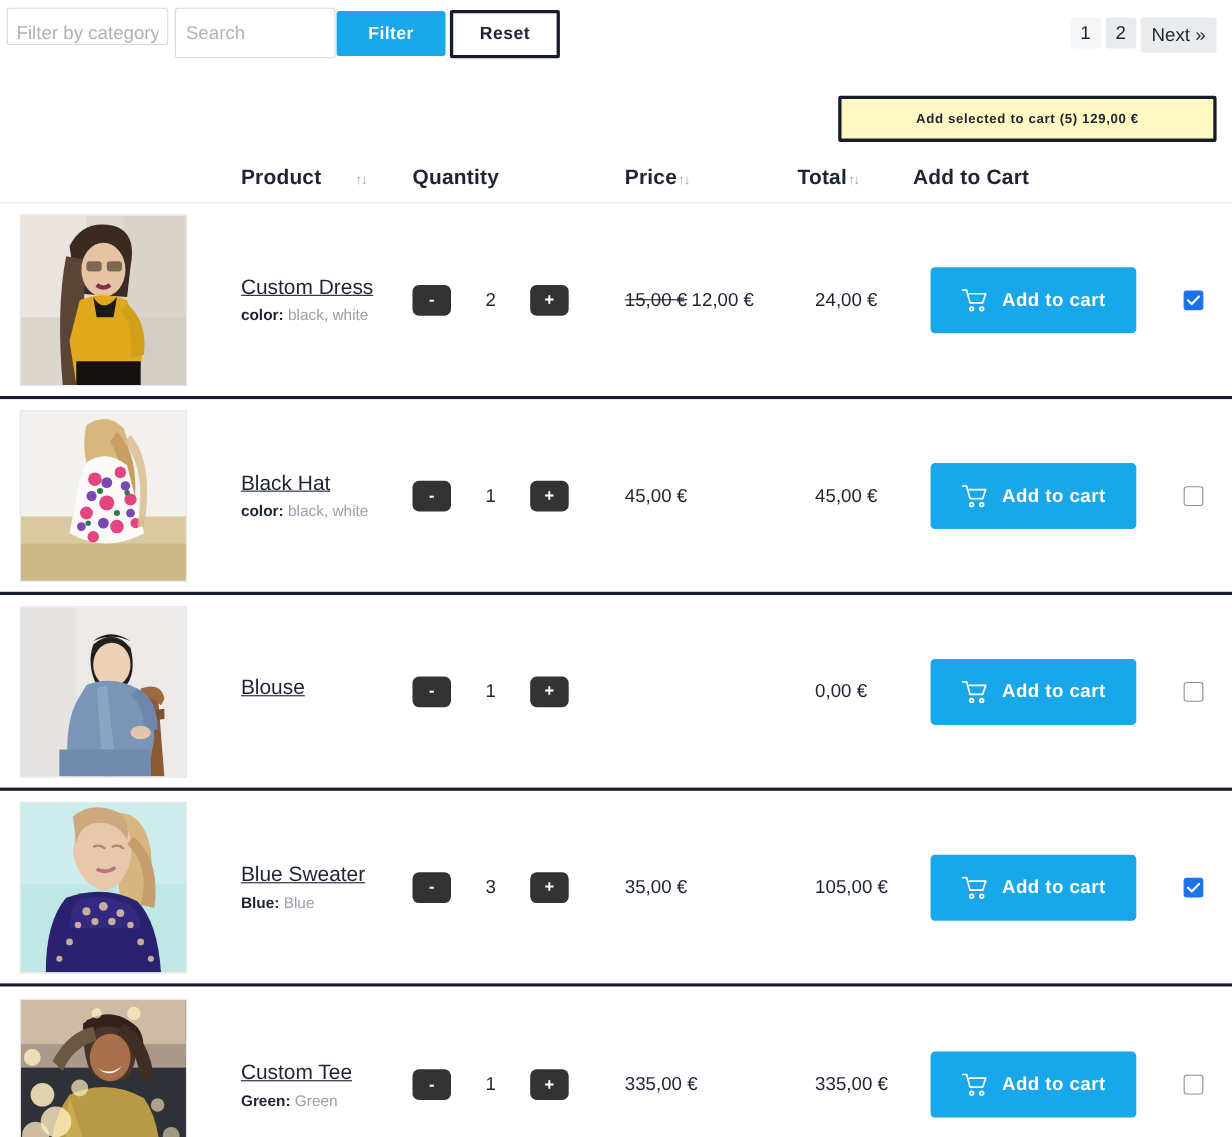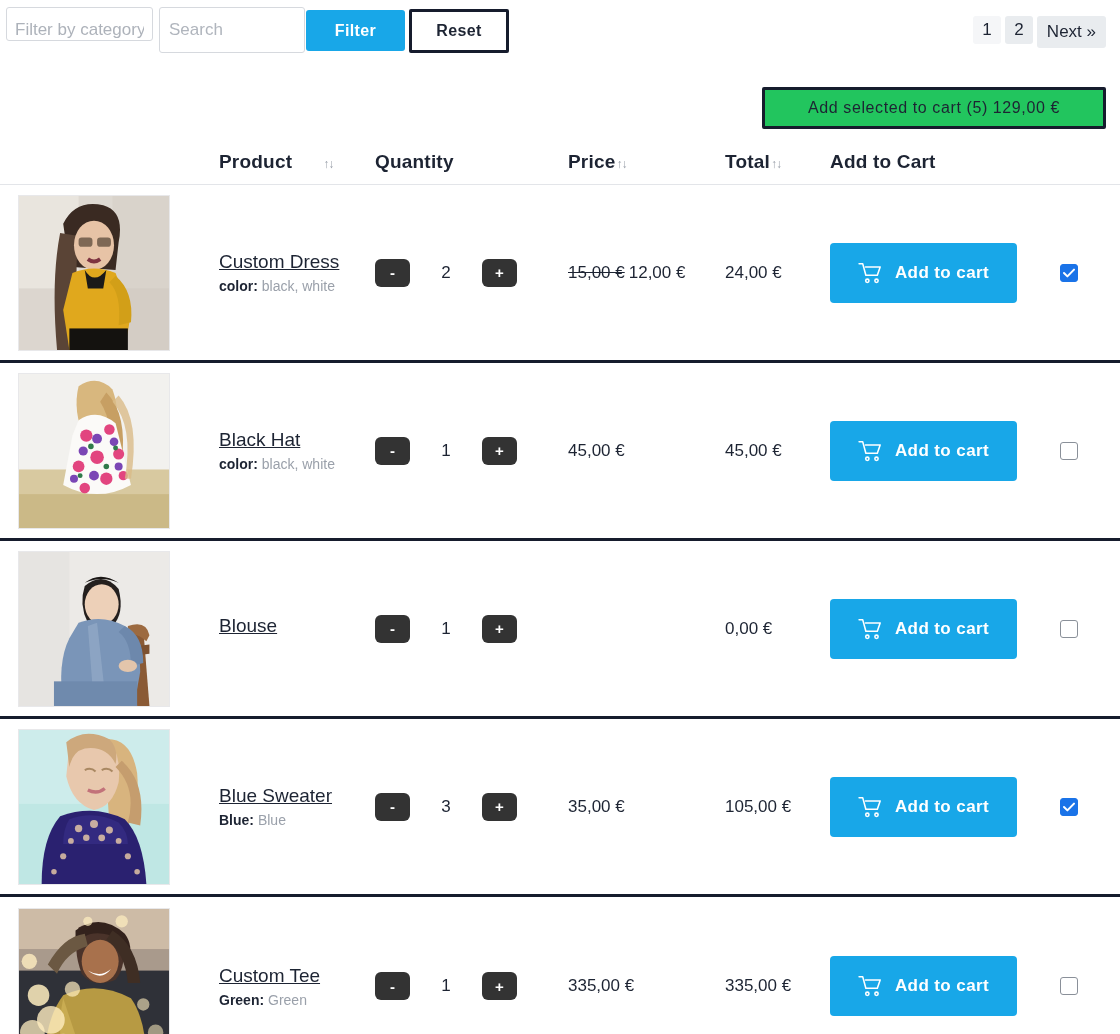--- a/index.html
+++ b/index.html
@@ -91,26 +91,26 @@
     text-decoration: none;
   }
   .page-link.current { background: #f5f6f8; }
   .page-link.next { padding: 16px 10px; }
 
   
   .add-selected {
     position: absolute; right: 14px; top: 87px;
     height: 42px;
     min-width: 344px;
-    background: #22c55e;
+    background: #fef9c3;
     border: 3px solid #161c2d;
     border-radius: 2px;
     color: #1d2433;
     font-family: "Liberation Sans", sans-serif;
-    font-size: 16px; font-weight: normal;
+    font-size: 12px; font-weight: bold;
     letter-spacing: 0.6px;
     display: flex; align-items: center; justify-content: center;
     cursor: pointer;
     padding: 0 18px;
   }
 
   
   .table { position: absolute; left: 0; top: 140px; width: 1120px; }
   .thead {
     display: flex; align-items: center;
@@ -190,21 +190,21 @@
   }
   .qty-val {
     width: 72px;
     text-align: center;
     font-size: 17px;
     color: #1d2433;
   }
 
   .price-cell { font-size: 17px; color: #1d2433; white-space: nowrap; }
   .price-old { text-decoration: line-through; margin-right: 4px; }
-  .total-cell { font-size: 17px; color: #1d2433; white-space: nowrap; }
+  .total-cell { font-size: 17px; color: #1d2433; white-space: nowrap; margin-left: 16px; }
 
   .btn-cart {
     width: 187px; height: 60px;
     background: #18a7e8;
     color: #ffffff;
     border: none; border-radius: 4px;
     font-family: "Liberation Sans", sans-serif;
     font-size: 17px; font-weight: bold;
     letter-spacing: 0.4px;
     display: flex; align-items: center; justify-content: center;

